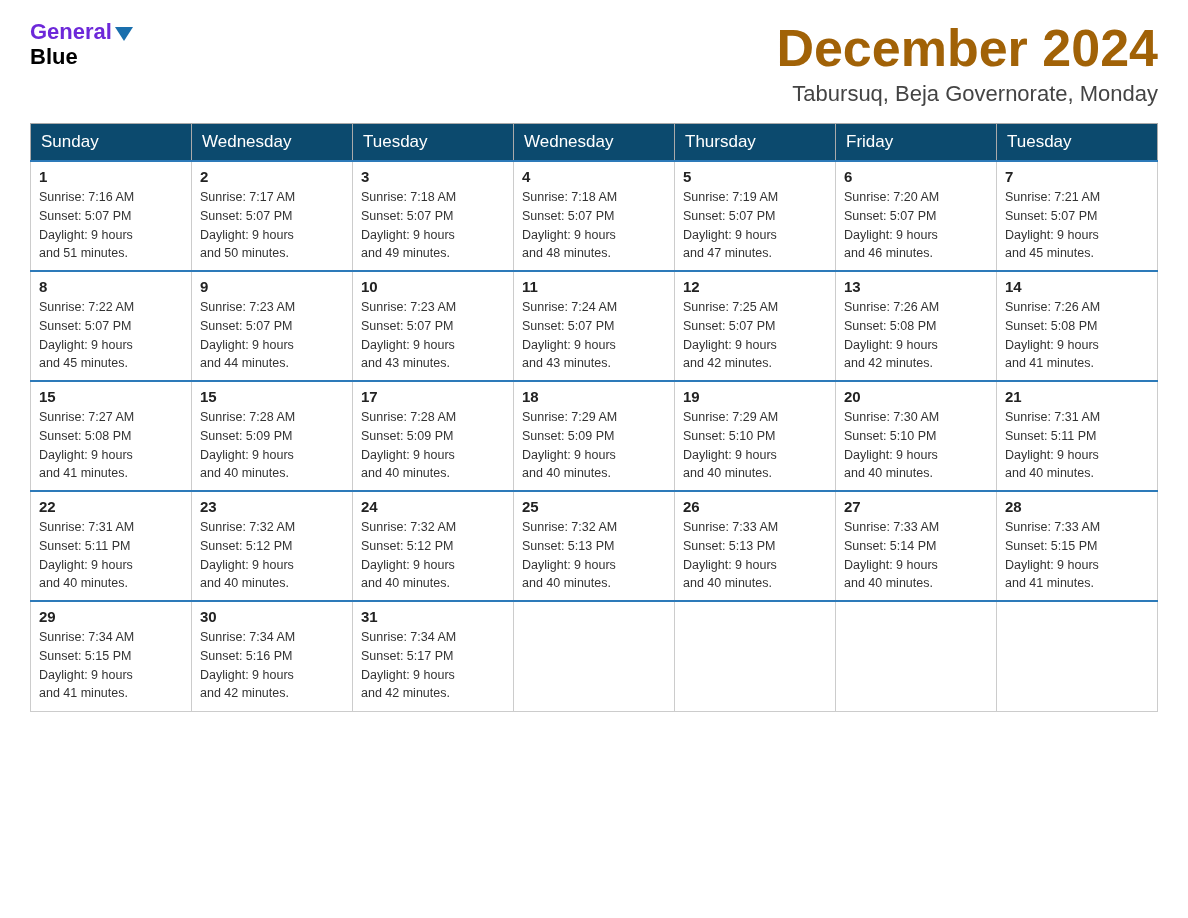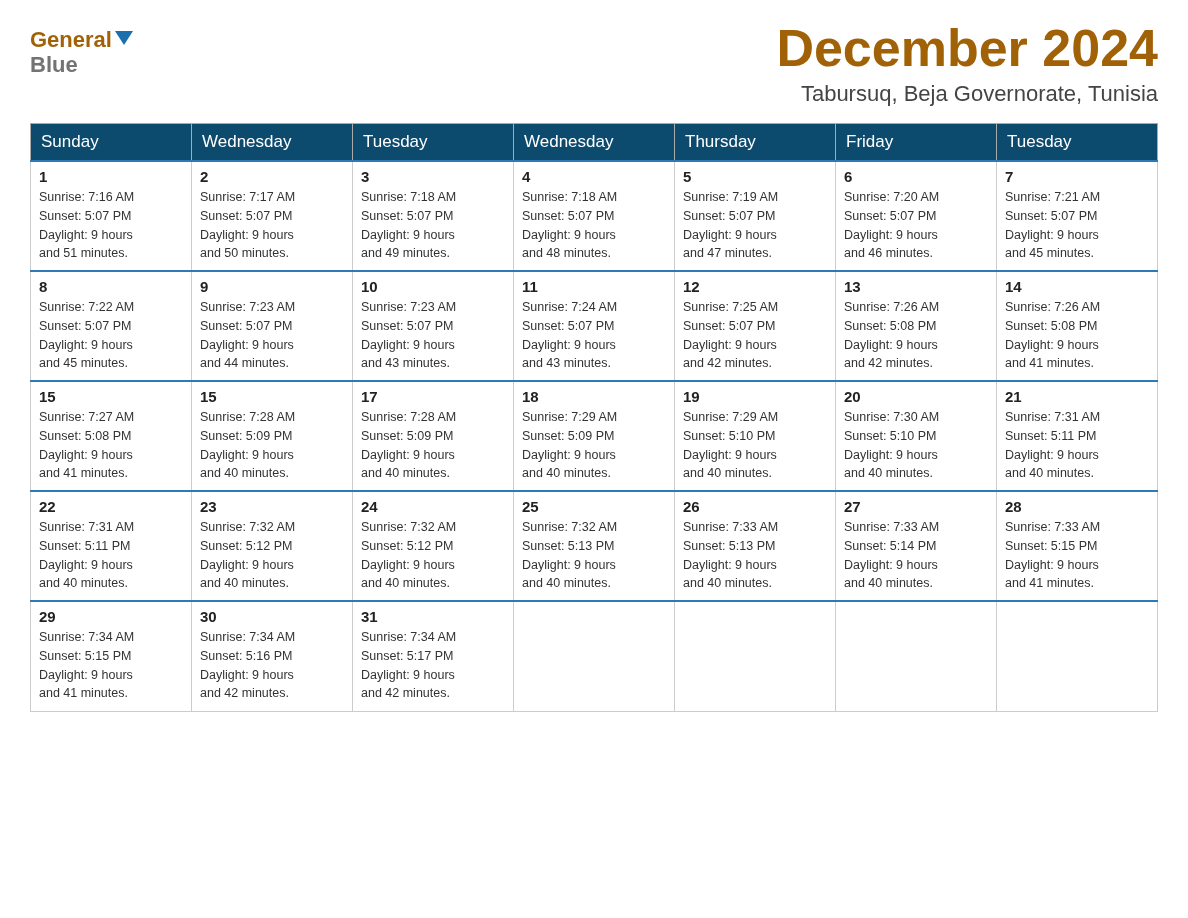--- a/index.html
+++ b/index.html
@@ -17,32 +17,31 @@
       margin-bottom: 16px;
     }
     .logo {
       display: flex;
       flex-direction: column;
       align-items: flex-start;
     }
     .logo-text {
       font-size: 22px;
       font-weight: bold;
-      color: #a16207;
+      color: #6d28d9;
       line-height: 1.1;
-      margin-top: 8px;
     }
     .logo-line {
       display: flex;
       align-items: center;
     }
     .logo-blue-text {
       font-size: 22px;
       font-weight: bold;
-      color: #737373;
+      color: #000000;
     }
     .title-section {
       text-align: right;
     }
     .month-title {
       font-size: 52px;
       font-weight: bold;
       color: #a16207;
       line-height: 1.1;
     }
@@ -103,21 +102,21 @@
     <div class="logo-line">
       <span class="logo-text">General</span>
       <span style="display:inline-block;width:0;height:0;border-left:9px solid transparent;border-right:9px solid transparent;border-top:14px solid #1a6fad;margin-left:3px;margin-top:4px;"></span>
     </div>
     <div class="logo-line">
       <span class="logo-blue-text">Blue</span>
     </div>
   </div>
   <div class="title-section">
     <div class="month-title">December 2024</div>
-    <div class="location-title">Tabursuq, Beja Governorate, Tunisia</div>
+    <div class="location-title">Tabursuq, Beja Governorate, Monday</div>
   </div>
 </div>
 
 <table class="calendar">
   <thead>
     <tr>
       <th>Sunday</th>
       <th>Wednesday</th>
       <th>Tuesday</th>
       <th>Wednesday</th>

